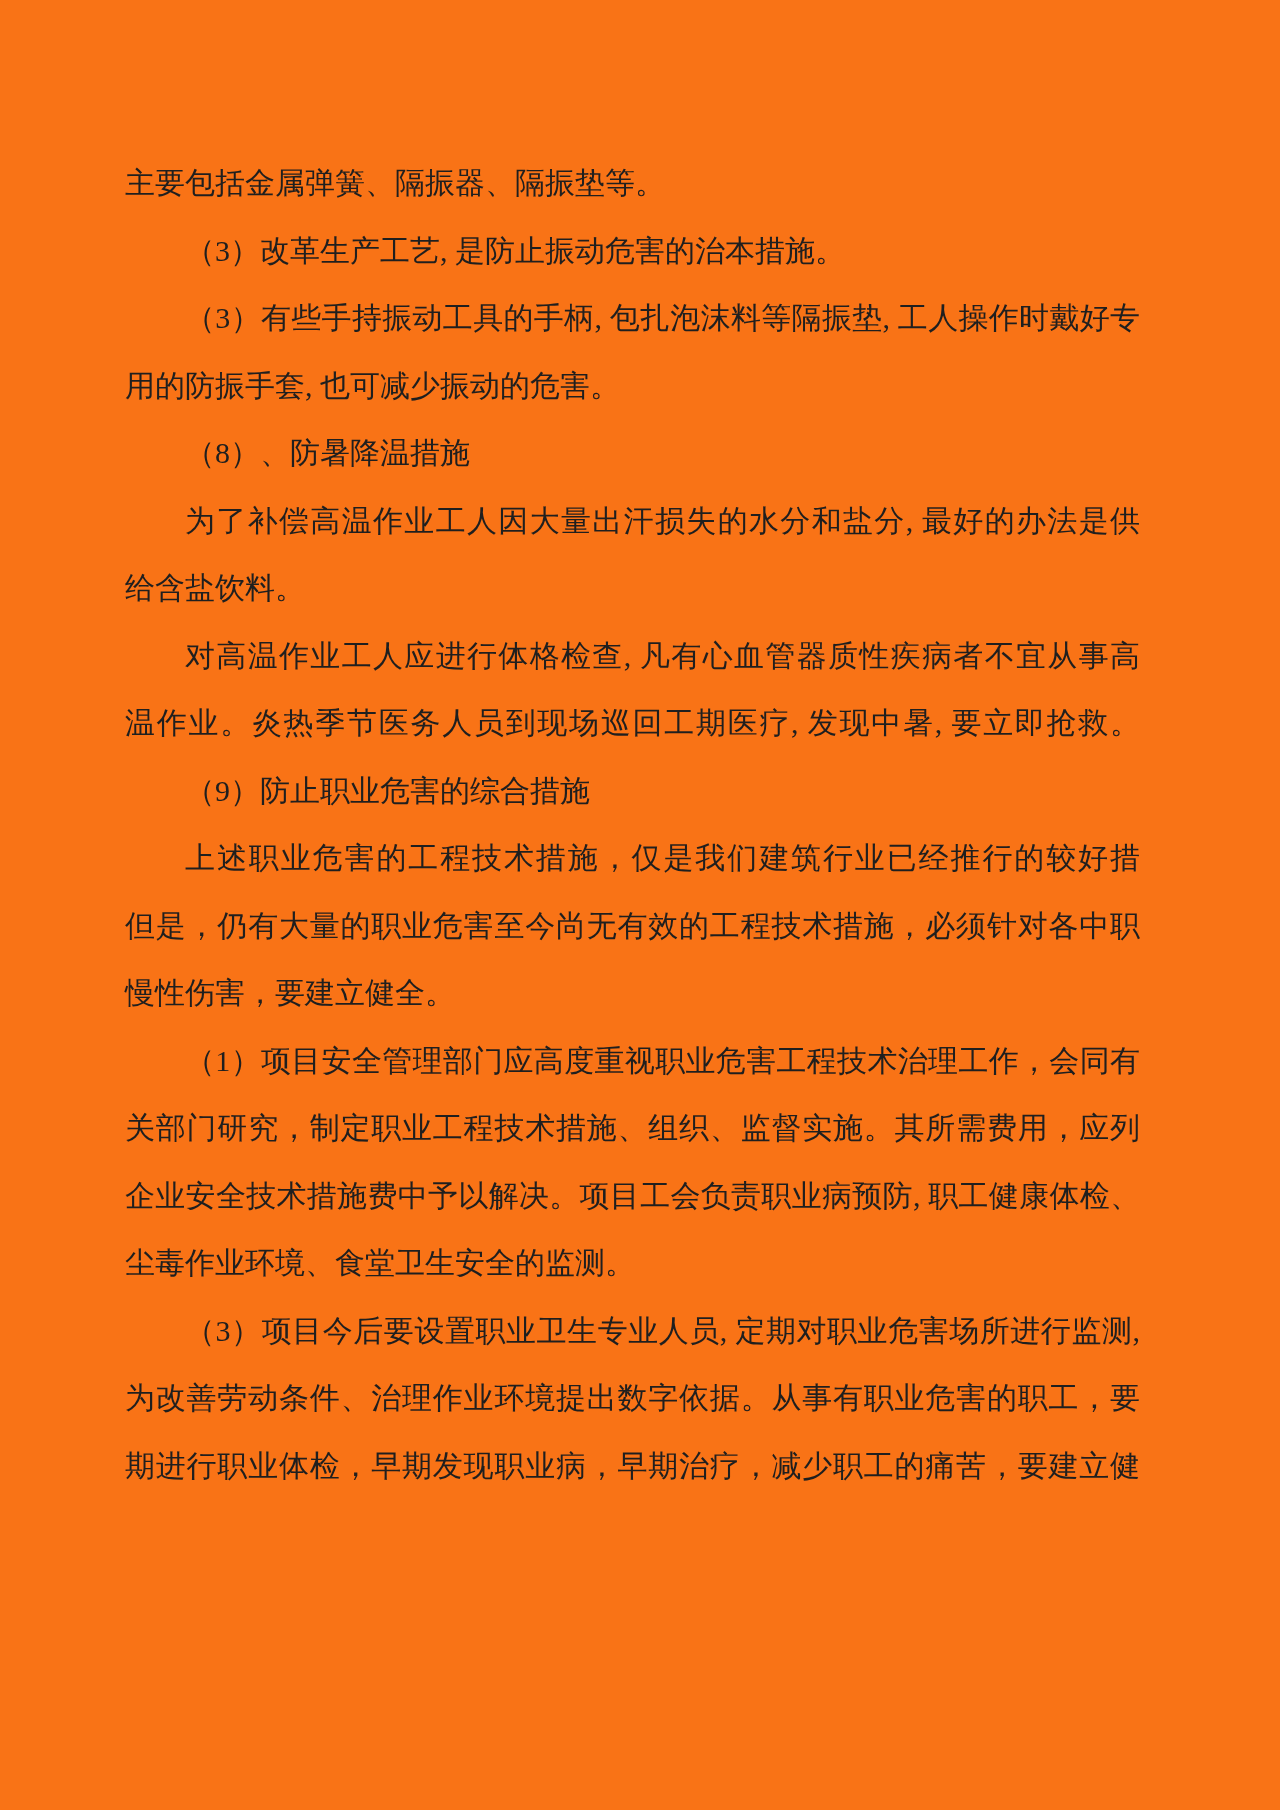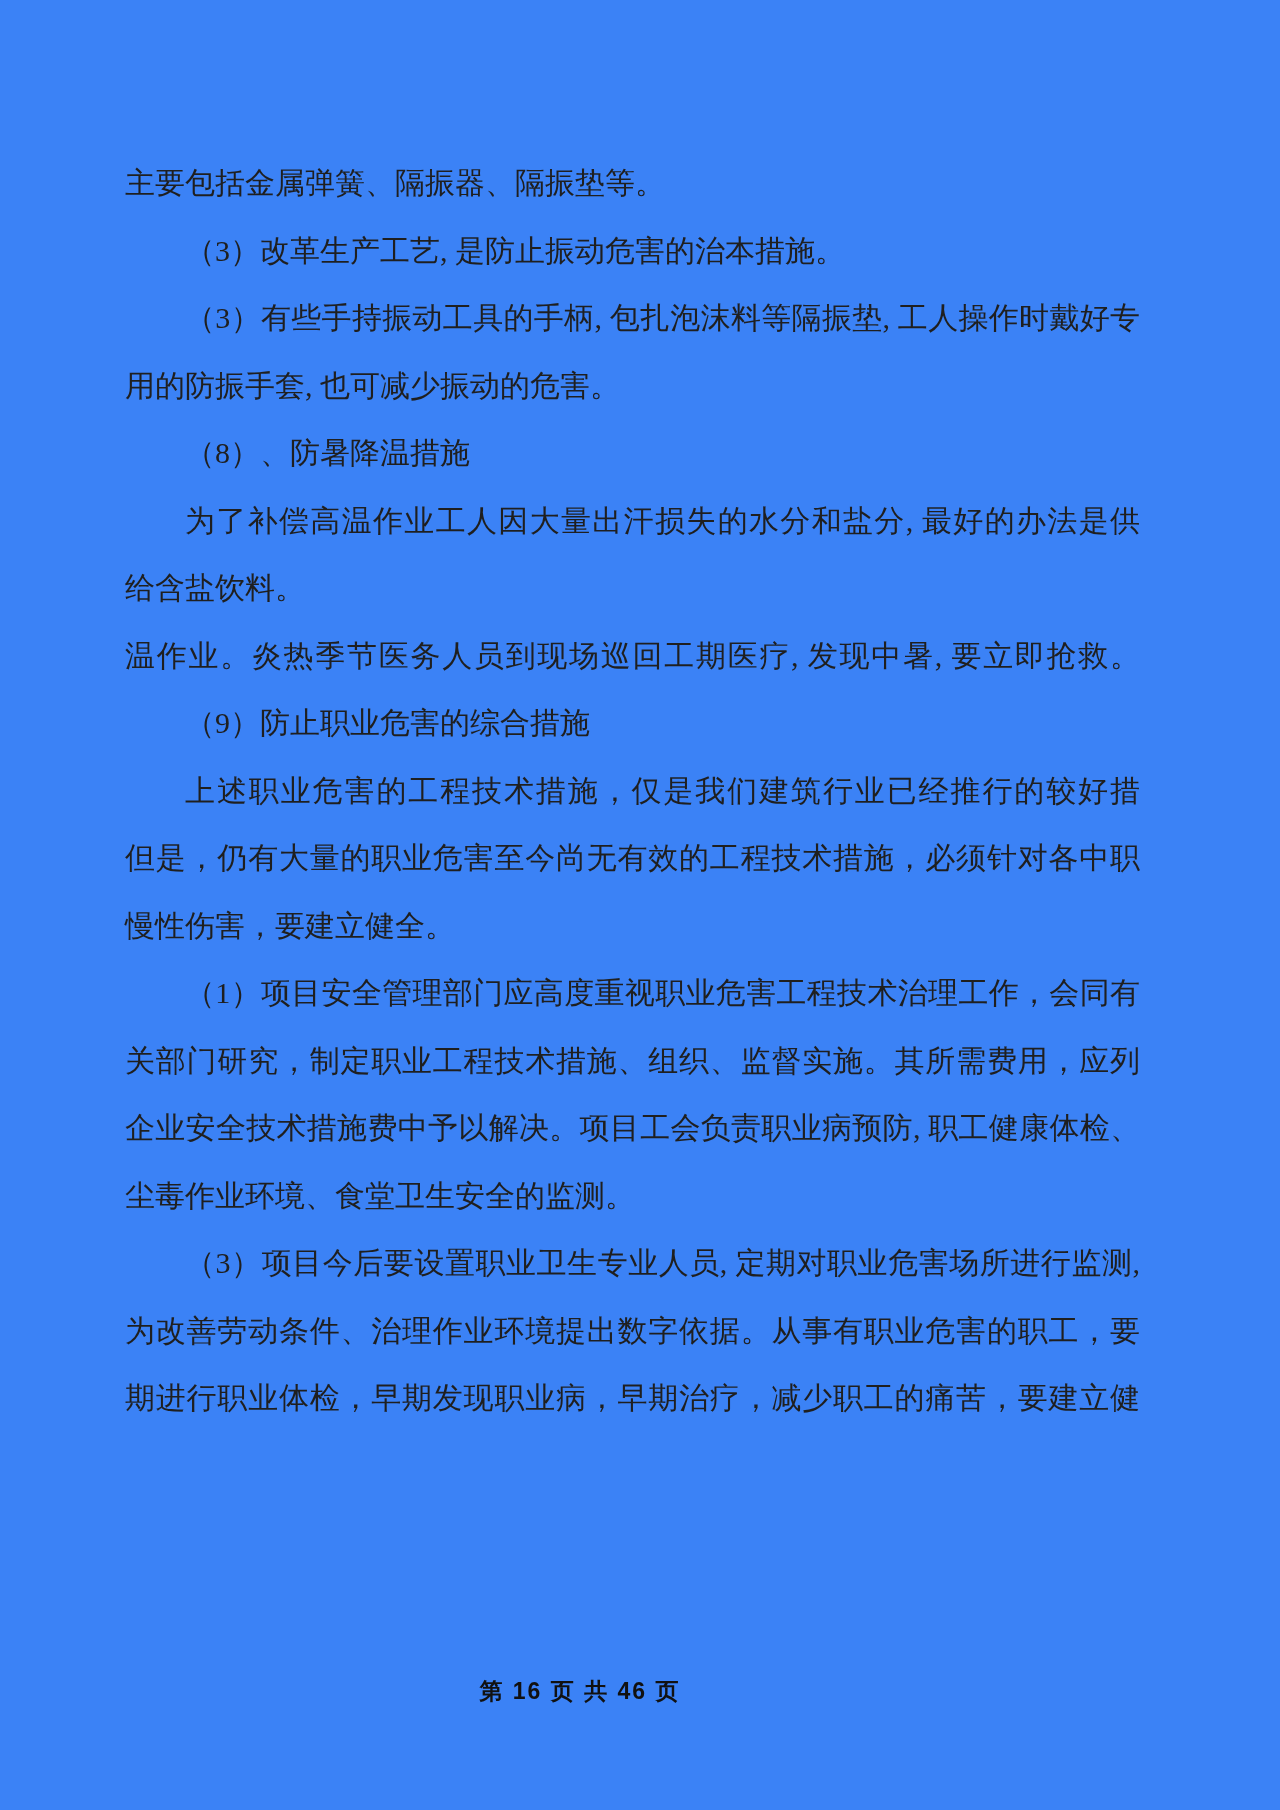--- a/index.html
+++ b/index.html
@@ -4,21 +4,21 @@
 <style>
   html, body {
     margin: 0;
     padding: 0;
     background: #ffffff;
   }
   .page {
     position: relative;
     width: 1280px;
     height: 1810px;
-    background: #3b82f6;
+    background: #f97316;
     overflow: hidden;
     font-family: "Liberation Serif", "DejaVu Serif", serif;
   }
   .text-block {
     position: absolute;
     top: 149px;
     left: 125px;
     width: 1015px;
     font-size: 30px;
     line-height: 67.5px;
@@ -59,29 +59,27 @@
 
 <div class="page">
   <div class="text-block">
       <div class="line">主要包括金属弹簧、隔振器、隔振垫等。</div>
       <div class="line indent">（3）改革生产工艺, 是防止振动危害的治本措施。</div>
       <div class="line indent full">（3）有些手持振动工具的手柄, 包扎泡沫料等隔振垫, 工人操作时戴好专</div>
       <div class="line">用的防振手套, 也可减少振动的危害。</div>
       <div class="line indent">（8）、防暑降温措施</div>
       <div class="line indent full">为了补偿高温作业工人因大量出汗损失的水分和盐分, 最好的办法是供</div>
       <div class="line">给含盐饮料。</div>
+      <div class="line indent full">对高温作业工人应进行体格检查, 凡有心血管器质性疾病者不宜从事高</div>
       <div class="line full">温作业。炎热季节医务人员到现场巡回工期医疗, 发现中暑, 要立即抢救。</div>
       <div class="line indent">（9）防止职业危害的综合措施</div>
       <div class="line indent full">上述职业危害的工程技术措施，仅是我们建筑行业已经推行的较好措施，</div>
       <div class="line full">但是，仍有大量的职业危害至今尚无有效的工程技术措施，必须针对各中职业</div>
       <div class="line">慢性伤害，要建立健全。</div>
       <div class="line indent full">（1）项目安全管理部门应高度重视职业危害工程技术治理工作，会同有</div>
       <div class="line full">关部门研究，制定职业工程技术措施、组织、监督实施。其所需费用，应列入</div>
       <div class="line full">企业安全技术措施费中予以解决。项目工会负责职业病预防, 职工健康体检、</div>
       <div class="line">尘毒作业环境、食堂卫生安全的监测。</div>
       <div class="line indent full">（3）项目今后要设置职业卫生专业人员, 定期对职业危害场所进行监测,</div>
       <div class="line full">为改善劳动条件、治理作业环境提出数字依据。从事有职业危害的职工，要定</div>
       <div class="line full">期进行职业体检，早期发现职业病，早期治疗，减少职工的痛苦，要建立健全</div>
     </div>
-  <div class="footer">
-    <span>第 16 页 共 46 页</span>
-  </div>
 </div>
 
 </body></html>

